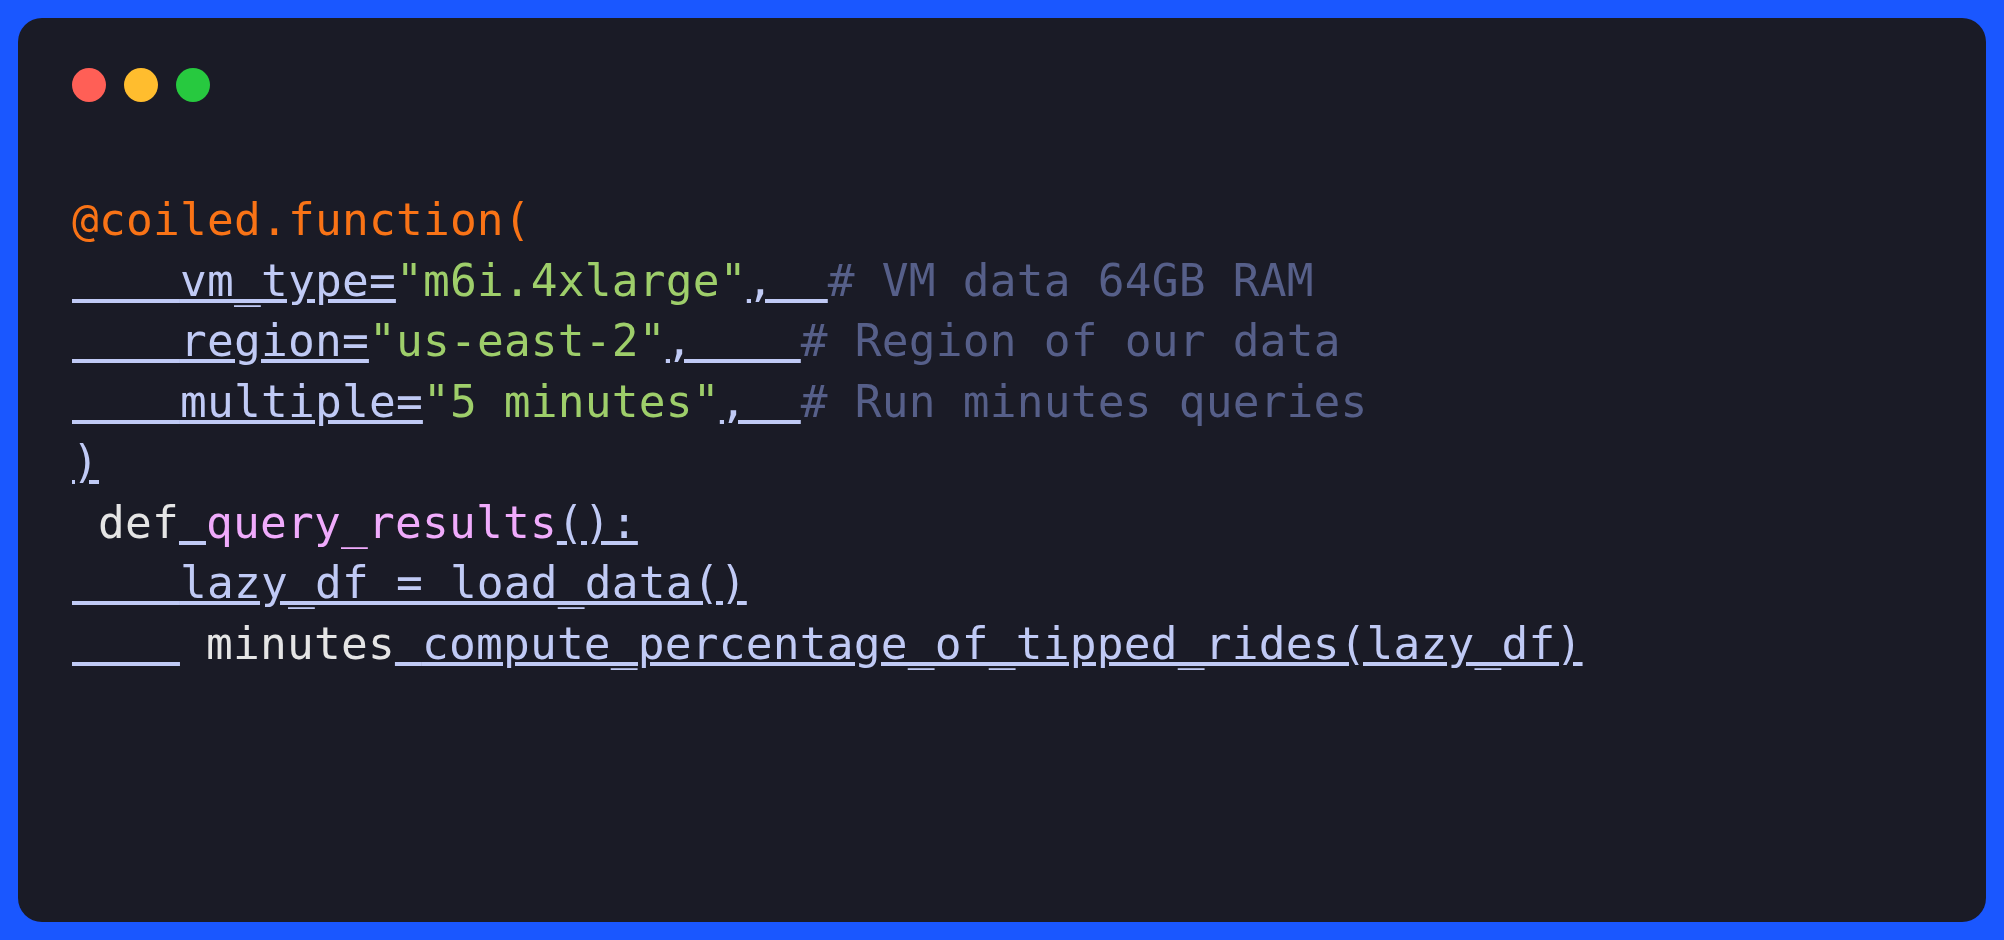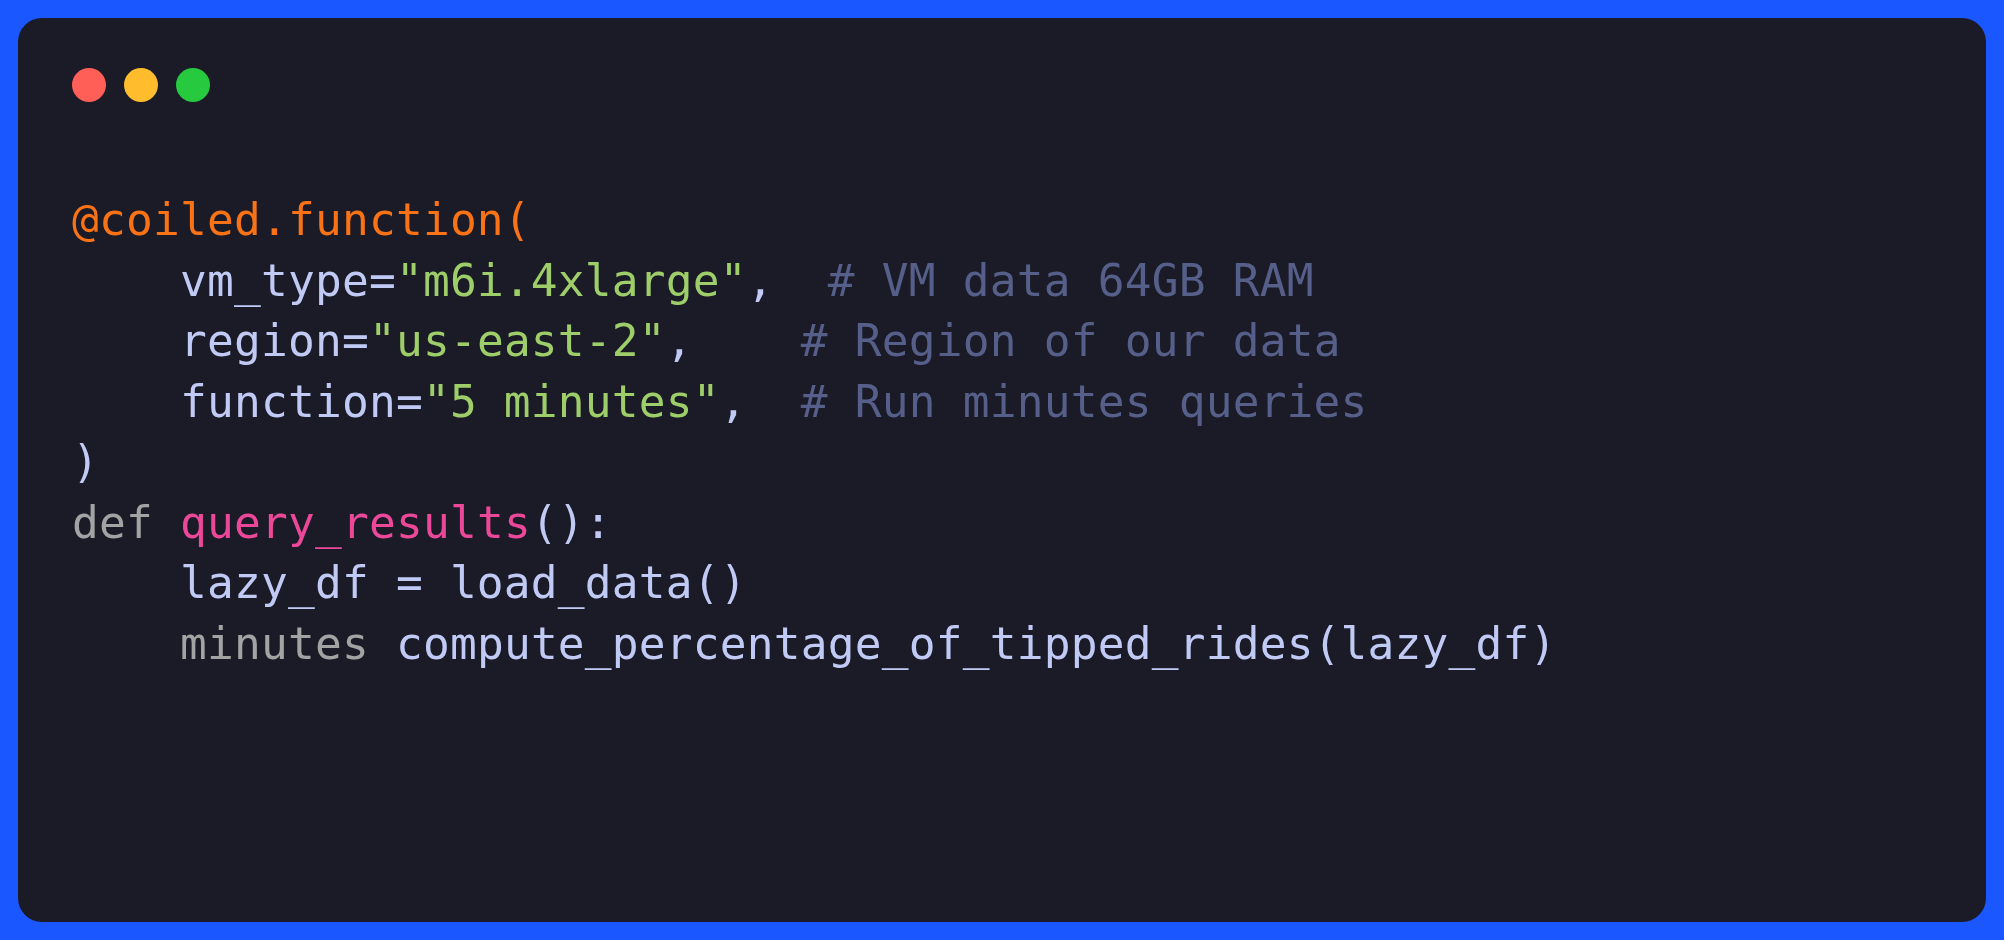--- a/index.html
+++ b/index.html
@@ -33,37 +33,37 @@
     .dot-red { background: #ff5f56; }
     .dot-yellow { background: #ffbd2e; }
     .dot-green { background: #27c93f; }
     pre.code {
       font-family: inherit;
       font-size: 44.5px;
       line-height: 1.36;
       white-space: pre;
       letter-spacing: 0.2px;
     }
-    .c-default { color: #c0caf5; }
+    .c-default { color: #c0caf5; text-decoration: underline; }
     .c-decorator { color: #f97316; }
     .c-string { color: #9ece6a; }
     .c-comment { color: #565f89; }
-    .c-keyword { color: #a3a3a3; }
-    .c-funcname { color: #ec4899; }
+    .c-keyword { color: #e5e5e5; margin-left: 26px; }
+    .c-funcname { color: #f0abfc; }
   </style>
 </head>
 <body>
 
 <div class="window">
   <div class="titlebar">
     <div class="dot dot-red"></div>
     <div class="dot dot-yellow"></div>
     <div class="dot dot-green"></div>
   </div>
   <pre class="code"><span class="c-decorator">@coiled.function(</span>
 <span class="c-default">    </span><span class="c-default">vm_type=</span><span class="c-string">"m6i.4xlarge"</span><span class="c-default">,  </span><span class="c-comment"># VM data 64GB RAM</span>
 <span class="c-default">    </span><span class="c-default">region=</span><span class="c-string">"us-east-2"</span><span class="c-default">,    </span><span class="c-comment"># Region of our data</span>
-<span class="c-default">    </span><span class="c-default">function=</span><span class="c-string">"5 minutes"</span><span class="c-default">,  </span><span class="c-comment"># Run minutes queries</span>
+<span class="c-default">    </span><span class="c-default">multiple=</span><span class="c-string">"5 minutes"</span><span class="c-default">,  </span><span class="c-comment"># Run minutes queries</span>
 <span class="c-default">)</span>
 <span class="c-keyword">def</span><span class="c-default"> </span><span class="c-funcname">query_results</span><span class="c-default">():</span>
 <span class="c-default">    </span><span class="c-default">lazy_df = load_data()</span>
 <span class="c-default">    </span><span class="c-keyword">minutes</span><span class="c-default"> </span><span class="c-default">compute_percentage_of_tipped_rides(lazy_df)</span></pre>
 </div>
 
 </body></html>

